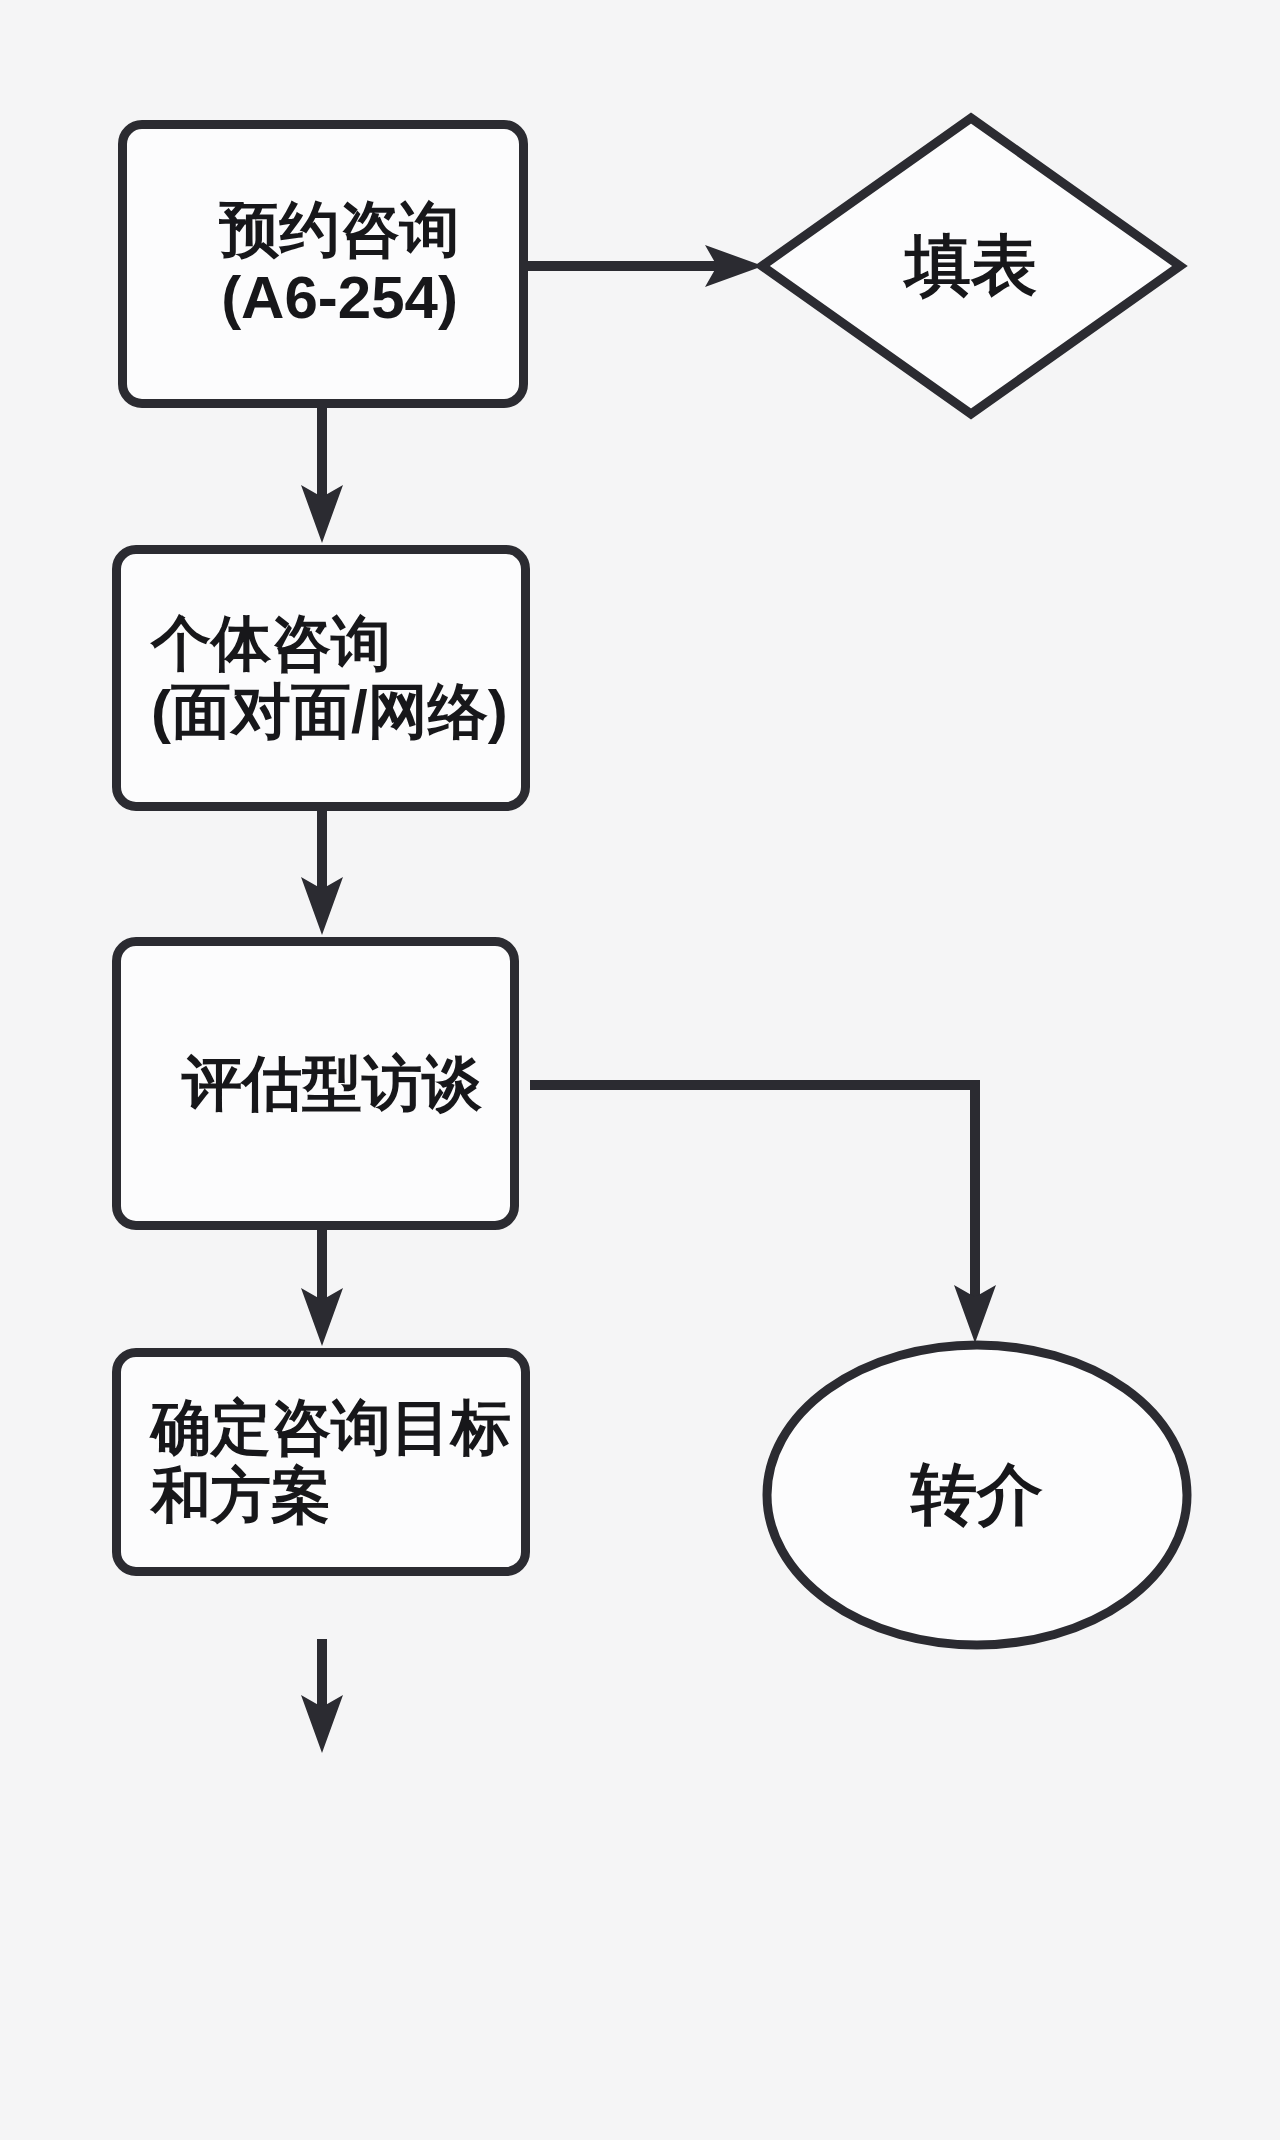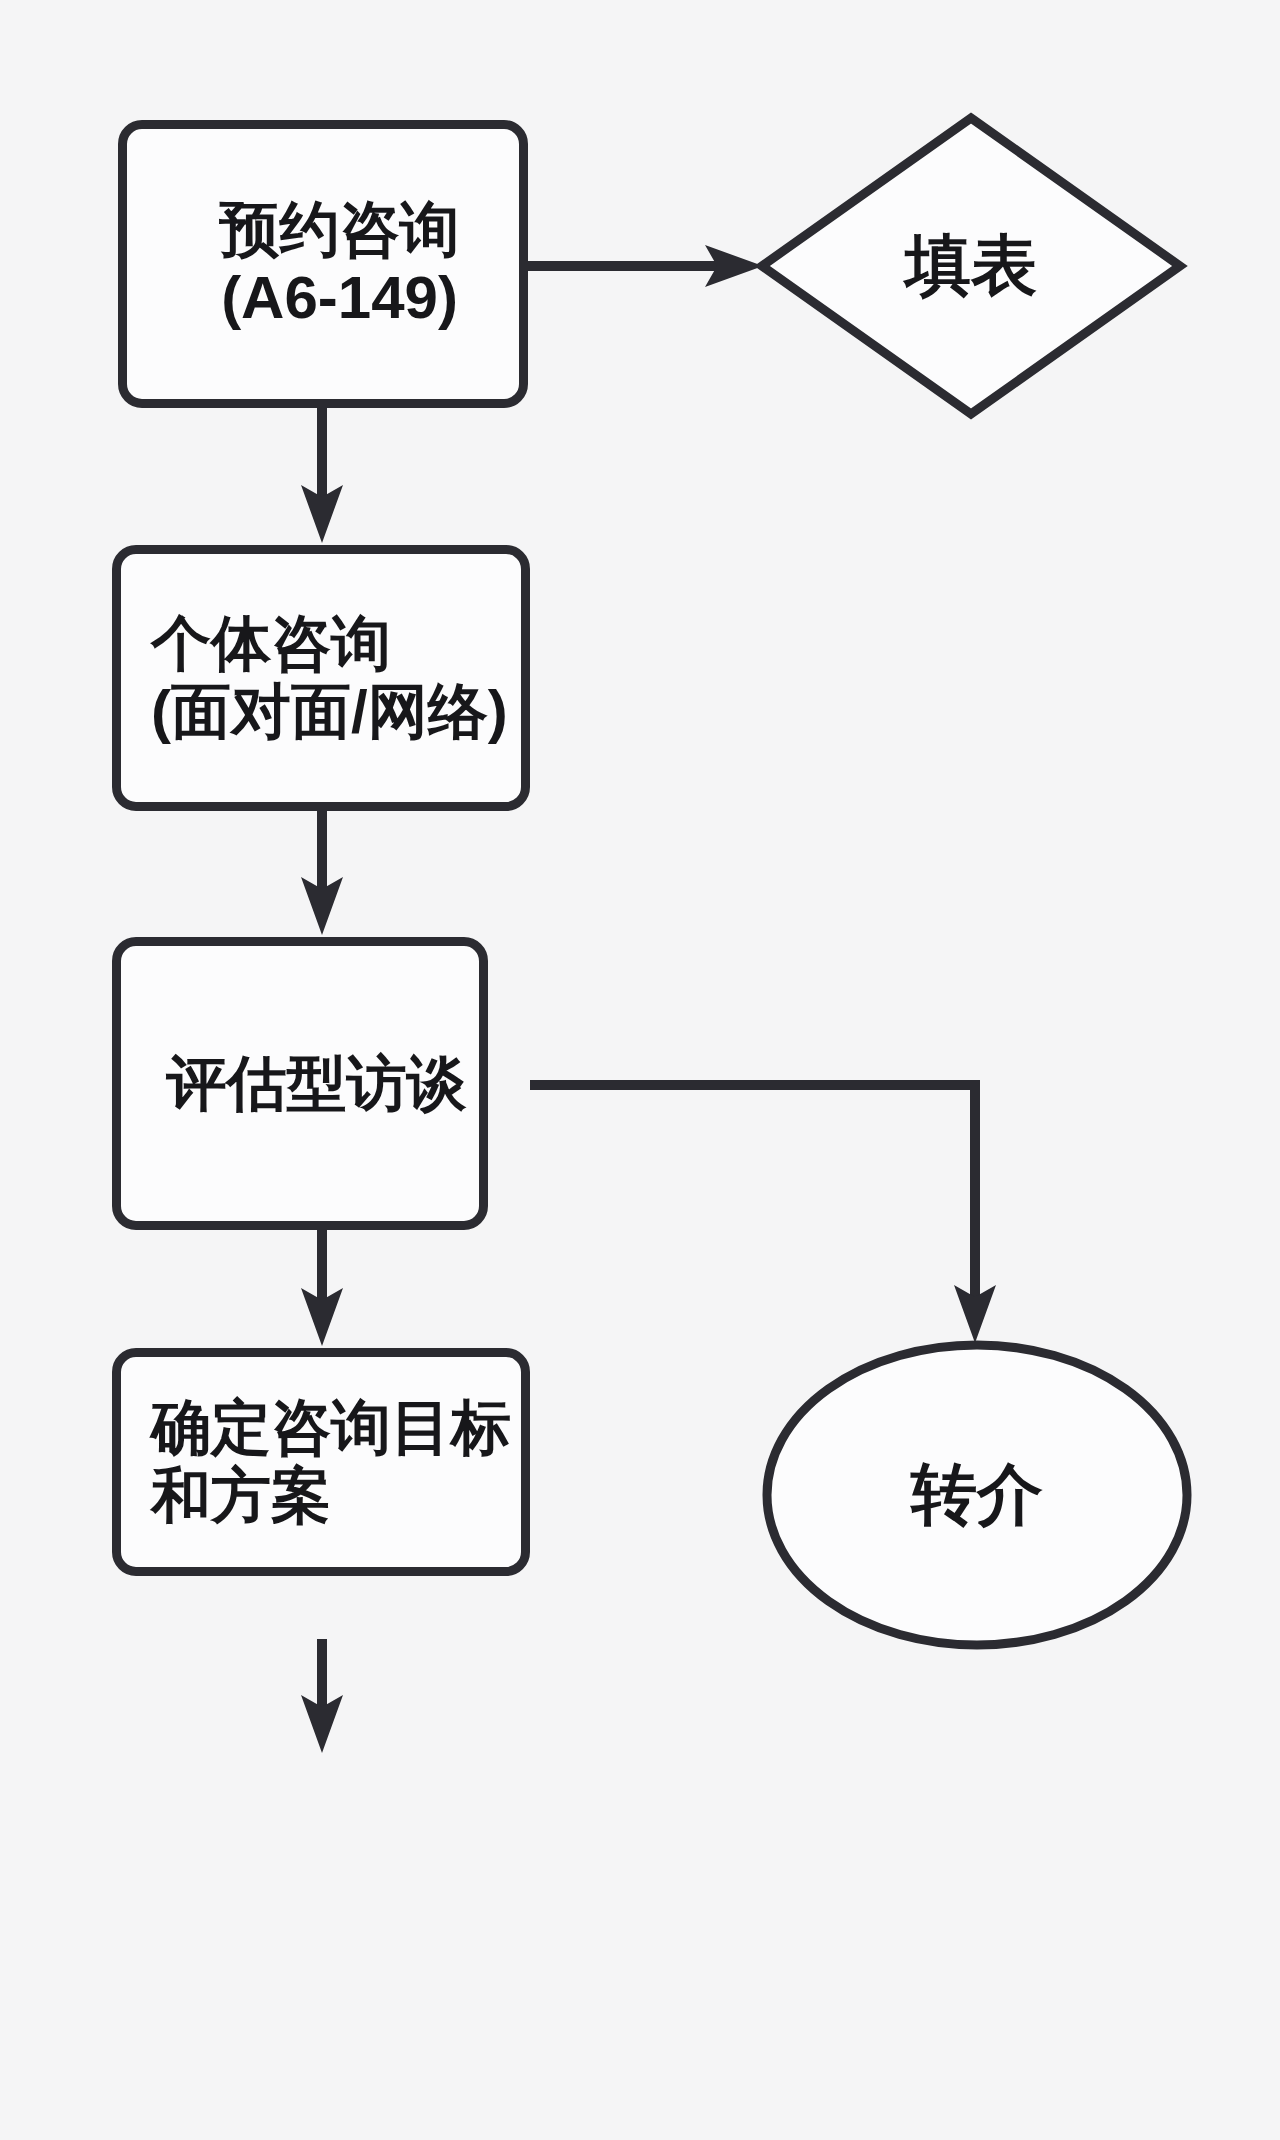--- a/index.html
+++ b/index.html
@@ -81,31 +81,31 @@
     </g>
 
     <g>
       <path class="edge-line" d="M322 1639 V1707"></path>
       <polygon class="edge-head" points="322,1753 301,1695 322,1707 343,1695"></polygon>
     </g>
   </svg>
 
   <div class="node center" style="left:118px; top:120px; width:410px; height:288px;">
     <span>预约咨询</span>
-    <span>(A6-149)</span>
+    <span>(A6-254)</span>
   </div>
 
   <div class="shape-label" style="left:771px; top:216px; width:400px; height:100px;">填表</div>
 
   <div class="node left" style="left:112px; top:545px; width:418px; height:266px;">
     <span>个体咨询</span>
     <span>(面对面/网络)</span>
   </div>
 
-  <div class="node center" style="left:112px; top:937px; width:376px; height:293px;">
+  <div class="node center" style="left:112px; top:937px; width:407px; height:293px;">
     <span>评估型访谈</span>
   </div>
 
   <div class="shape-label" style="left:777px; top:1445px; width:400px; height:100px;">转介</div>
 
   <div class="node left" style="left:112px; top:1348px; width:418px; height:228px;">
     <span>确定咨询目标</span>
     <span>和方案</span>
   </div>
 

